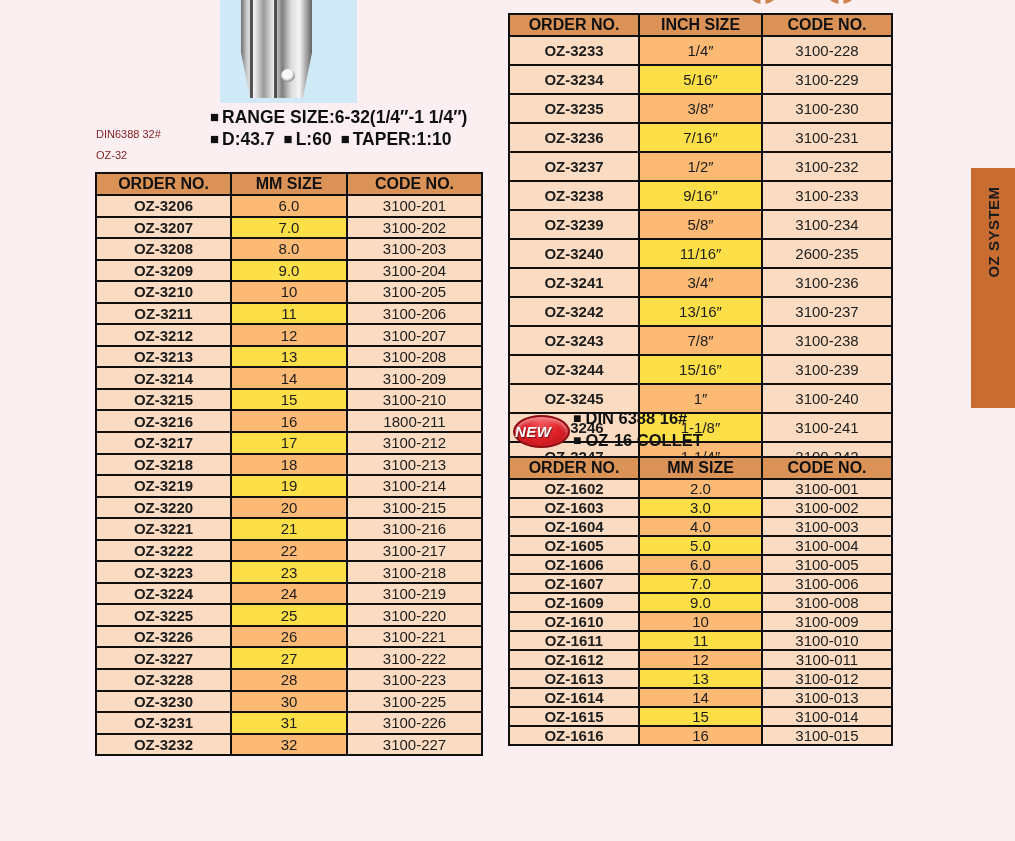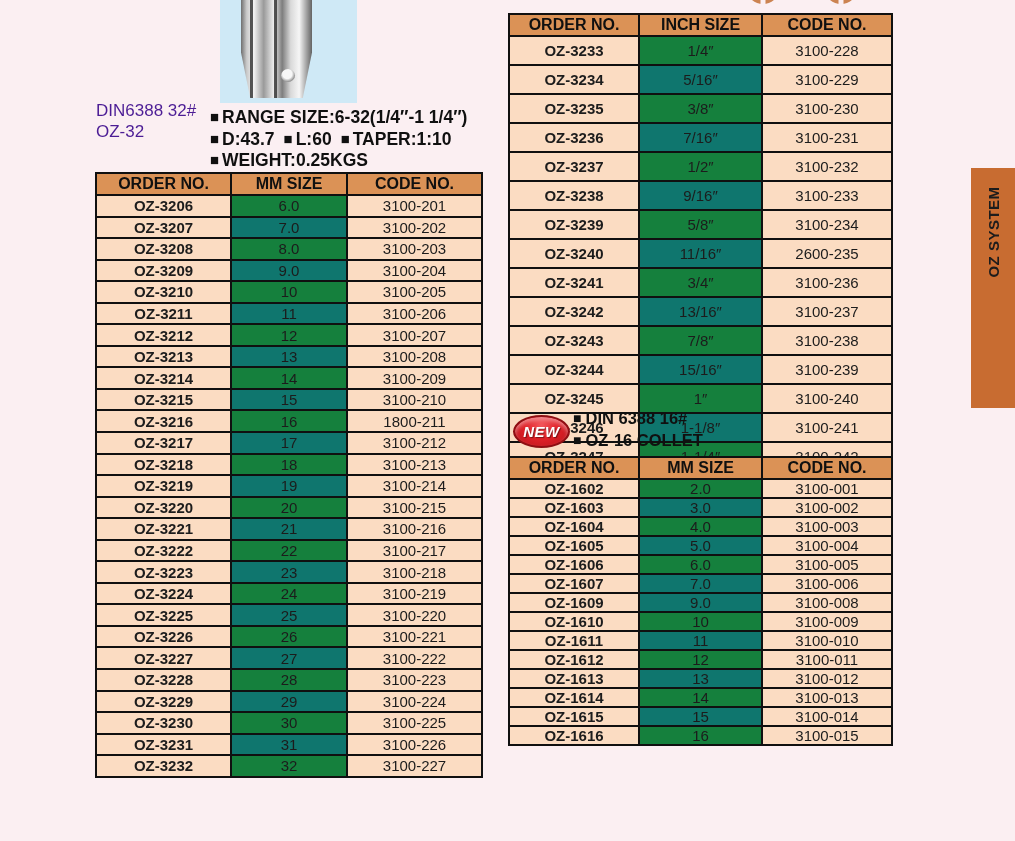--- a/index.html
+++ b/index.html
@@ -23,55 +23,55 @@
   }
   .collet-slot { position:absolute; top:0; bottom:0; width:3px; background:rgba(35,35,35,.75); }
   .slot-a { left:13%; } .slot-b { left:47%; }
   .collet-hole {
     position:absolute; left:57%; top:76%; width:14px; height:13px; border-radius:50%;
     background:radial-gradient(circle at 45% 38%, #f7f7f7 0 42%, #9a9a9a 68%, #333 100%);
   }
 
   
   .model-label {
-    position:absolute; left:96px; top:100px;
-    font-size:17px; line-height:21px; color:#4c1d95;
+    position:absolute; left:96px; top:124px;
+    font-size:11px; line-height:21px; color:#7f1d1d;
   }
   .specs {
     position:absolute; left:210px; top:107px;
     font-size:17.5px; font-weight:bold; line-height:21.5px; color:#101010;
     white-space:nowrap;
   }
   .spec-item { margin-right:9px; }
   .spec-item::before { content:"■"; font-size:15px; margin-right:3px; position:relative; top:-1px; }
 
   
   .tbl-wrap { position:absolute; }
   table { border-collapse:collapse; table-layout:fixed; background:#FBDCC2;padding-left:12px; }
   th, td { border:2px solid #101010; text-align:center; padding:0; overflow:hidden; }
   th { background:#DB9256; font-weight:bold; font-size:16px; height:22px; color:#101010; }
   td { font-size:15px; color:#1c1c1c; background:#FBDCC2; }
   td.order { font-weight:bold; }
-  td.size.white { background:#15803d; }
-  td.size.mint  { background:#0f766e; }
+  td.size.white { background:#fdba74; }
+  td.size.mint  { background:#fde047; }
   .t-left  td { height:21.55px; }
   .t-rtop  td { height:29px; }
   .t-rbot  td { height:19px; }
 
   .wrap-left  { left:95px;  top:172px; }
   .wrap-rtop  { left:508px; top:13px; }
   .wrap-rbot  { left:508px; top:456px; }
 
   
   .new-badge {
     position:absolute; left:513px; top:415px; width:57px; height:33px;
     border-radius:50%;
     background:radial-gradient(ellipse at 50% 28%, #f2555a 0%, #e02128 45%, #b5151b 100%);
     border:2px solid #8e0f13;
-    display:flex; align-items:center; justify-content:center;
+    display:flex; align-items:center; 
     box-shadow:inset 0 3px 4px rgba(255,255,255,.45);
   }
   .new-badge span {
     color:#fff; font-weight:bold; font-style:italic; font-size:15px;
     letter-spacing:.5px; text-shadow:1px 1px 1px rgba(0,0,0,.45);
   }
   .new-lines {
     position:absolute; left:573px; top:408px;
     font-weight:bold; font-size:16.5px; line-height:20.5px; color:#101010;
     white-space:nowrap;
@@ -122,21 +122,20 @@
     </div>
 
   <div class="model-label">
     <div>DIN6388 32#</div>
     <div>OZ-32</div>
   </div>
 
   <div class="specs" id="spec-lines">
       <div><span class="spec-item">RANGE SIZE:6-32(1/4″-1 1/4″)</span></div>
       <div><span class="spec-item">D:43.7</span><span class="spec-item">L:60</span><span class="spec-item">TAPER:1:10</span></div>
-      <div><span class="spec-item">WEIGHT:0.25KGS</span></div>
     </div>
 
   <div class="tbl-wrap wrap-left">
       <table class="t-left">
         <colgroup>
           <col style="width: 135px;">
           <col style="width: 116px;">
           <col style="width: 135px;">
         </colgroup>
         <thead>
@@ -256,25 +255,20 @@
             <td class="order">OZ-3227</td>
             <td class="size mint">27</td>
             <td class="code">3100-222</td>
           </tr>
           <tr>
             <td class="order">OZ-3228</td>
             <td class="size white">28</td>
             <td class="code">3100-223</td>
           </tr>
           <tr>
-            <td class="order">OZ-3229</td>
-            <td class="size mint">29</td>
-            <td class="code">3100-224</td>
-          </tr>
-          <tr>
             <td class="order">OZ-3230</td>
             <td class="size white">30</td>
             <td class="code">3100-225</td>
           </tr>
           <tr>
             <td class="order">OZ-3231</td>
             <td class="size mint">31</td>
             <td class="code">3100-226</td>
           </tr>
           <tr>

